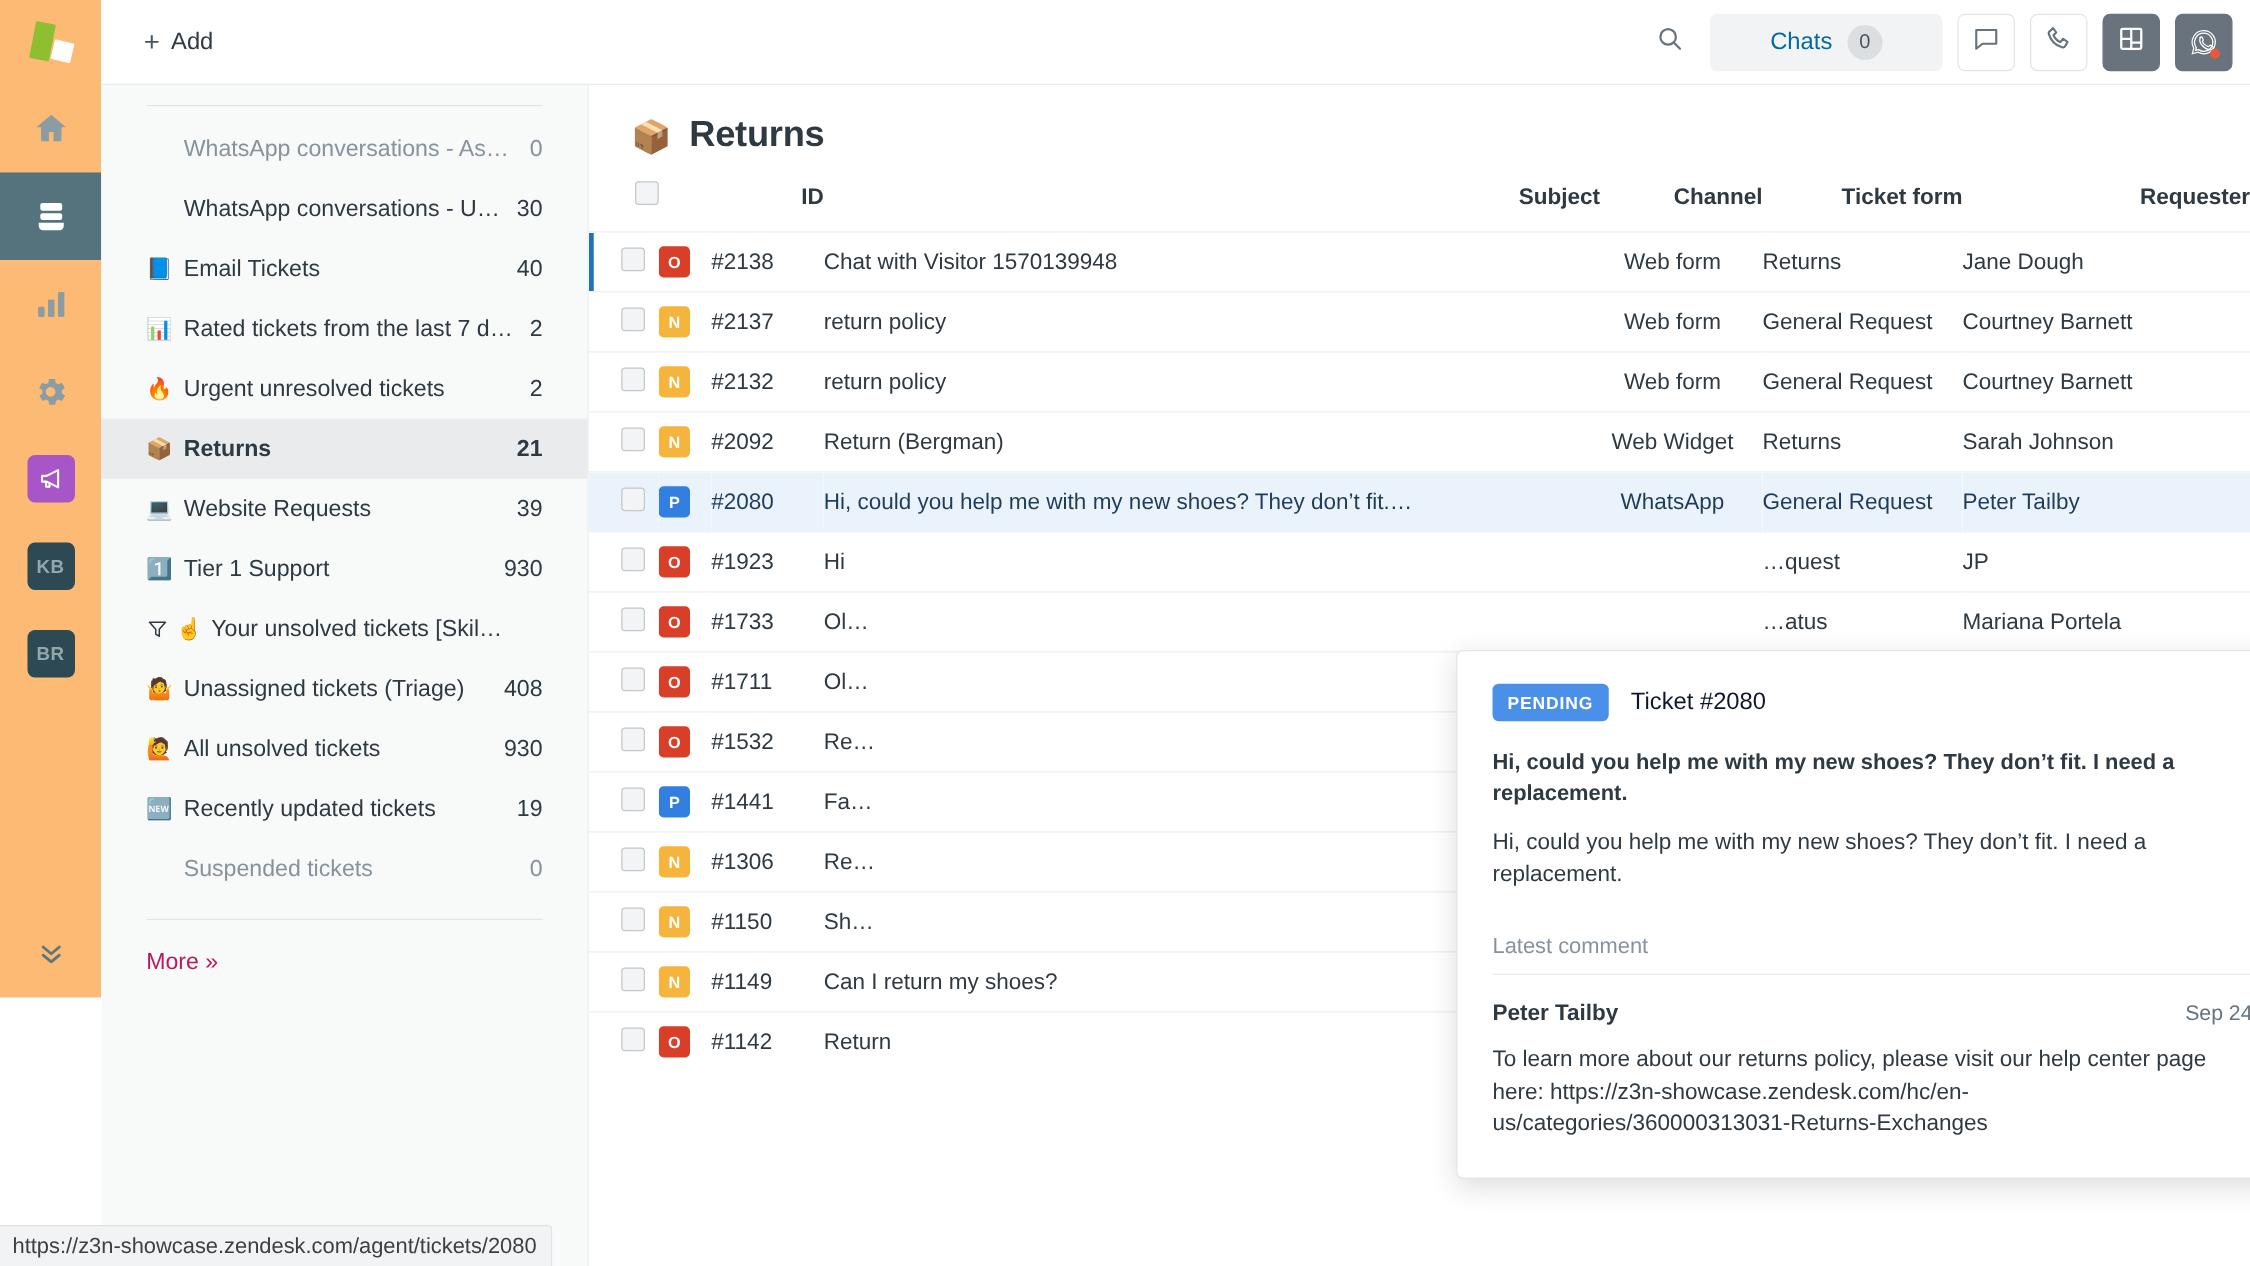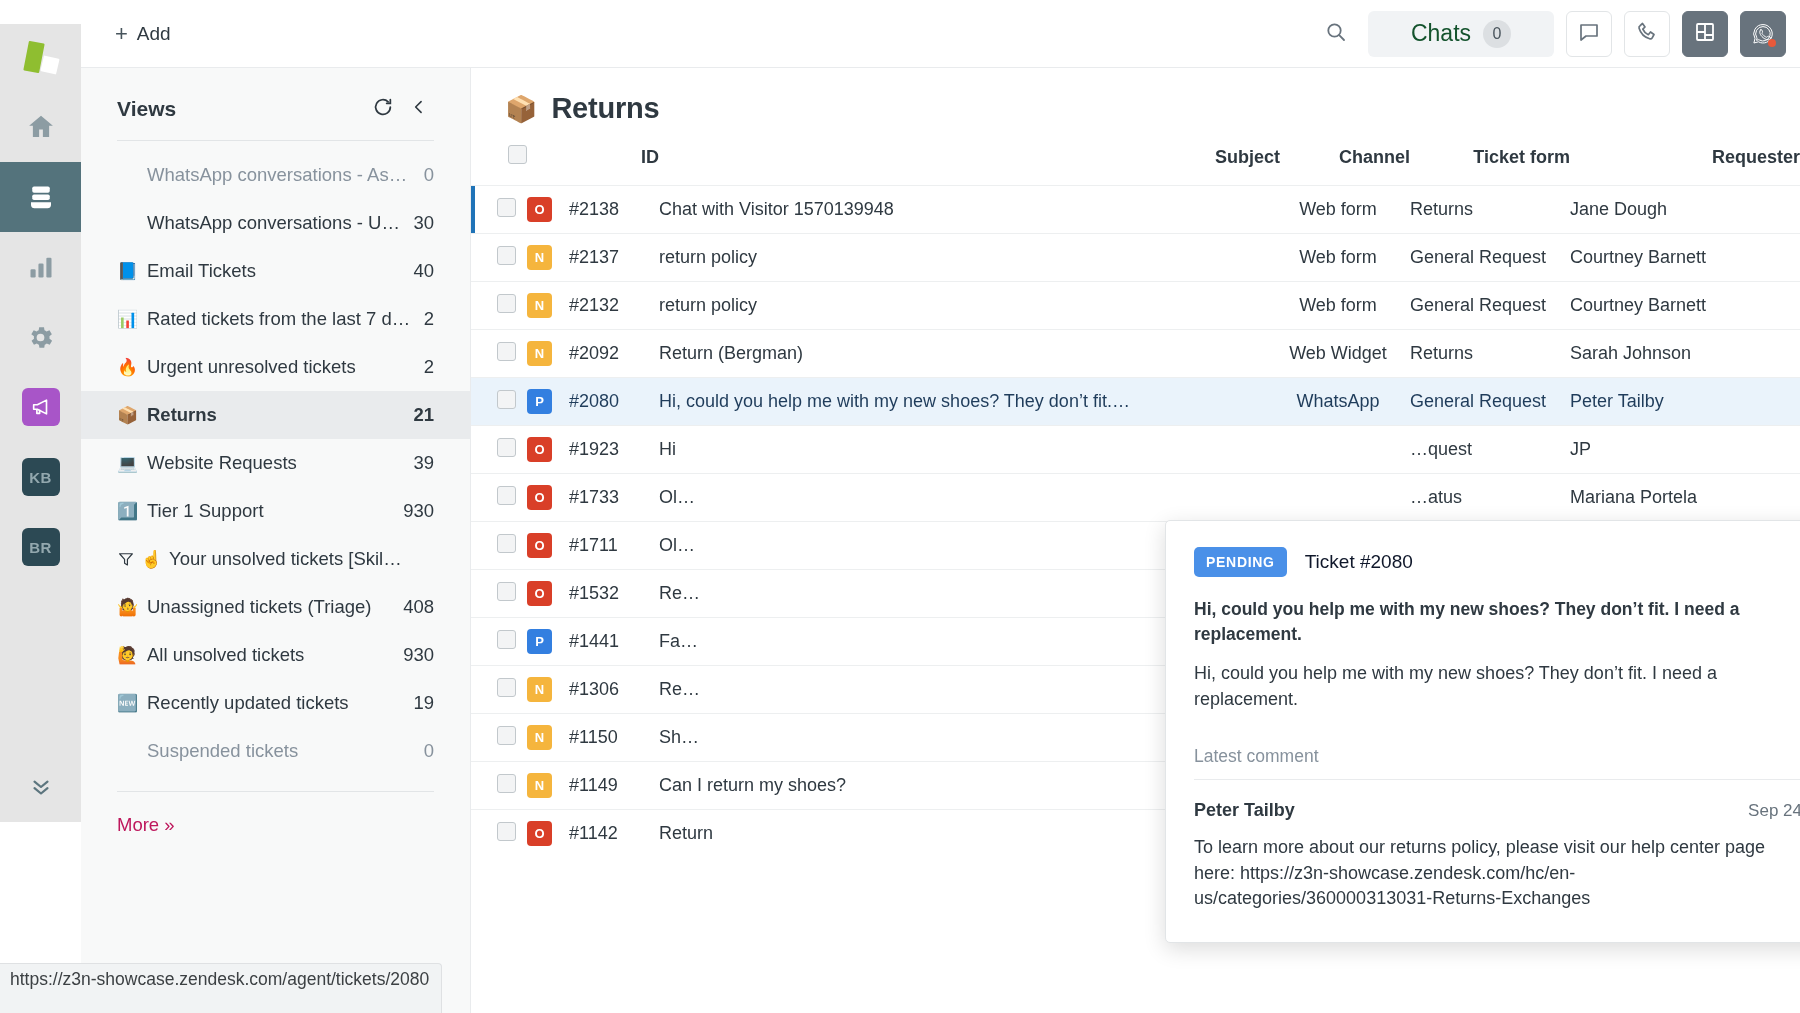--- a/index.html
+++ b/index.html
@@ -5,24 +5,23 @@
   * { box-sizing: border-box; margin: 0; padding: 0; }
   html, body {
     width: 1800px; height: 1013px;
     font-family: "Liberation Sans", sans-serif;
     background: #fff; overflow: hidden;
   }
   body { display: flex; position: relative; }
 
   
   .globalnav {
-    width: 81px; height: 798px; background: #e5e5e5;
+    width: 81px; height: 798px; background: #fdba74;
     display: flex; flex-direction: column; align-items: center;
     flex: 0 0 81px;
-    margin-top: 24px;
   }
   .logo-slot { height: 68px; width: 100%; display: flex; align-items: center; justify-content: center; }
   .logo { position: relative; width: 42px; height: 34px; }
   .logo .bar {
     position: absolute; left: 6px; top: 1px; width: 16px; height: 30px;
     background: #8fbe30; transform: rotate(11deg); border-radius: 1px;
   }
   .logo .sq {
     position: absolute; left: 22px; top: 16px; width: 16px; height: 16px;
     background: #ffffff; transform: rotate(13deg); border-radius: 1px;
@@ -58,21 +57,21 @@
   .topbar-spacer { flex: 1 1 auto; }
   .icon-btn {
     width: 44px; height: 44px; display: flex; align-items: center; justify-content: center;
     cursor: pointer; border-radius: 5px;
   }
   .chats-pill {
     height: 46px; min-width: 186px; background: #f1f3f5; border-radius: 6px;
     display: flex; align-items: center; justify-content: center; gap: 12px;
     padding: 0 20px; margin-left: 10px; cursor: pointer;
   }
-  .chats-pill .label { font-size: 23px; color: #14532d; }
+  .chats-pill .label { font-size: 19px; color: #0369a1; }
   .chats-pill .count {
     min-width: 28px; height: 28px; border-radius: 14px; background: #dcdfe2;
     display: flex; align-items: center; justify-content: center;
     font-size: 16px; color: #49545c; padding: 0 8px;
   }
   .sq-btn {
     width: 46px; height: 46px; border: 1px solid #e2e5e7; border-radius: 6px; background: #fff;
     display: flex; align-items: center; justify-content: center; cursor: pointer; margin-left: 12px;
   }
   .sq-btn.filled { background: #68737d; border-color: #68737d; }
@@ -171,21 +170,21 @@
   .pop-rule { margin-top: 12px; border-top: 1px solid #e9ebed; }
   .pop-author-row { margin-top: 20px; display: flex; align-items: baseline; }
   .pop-author { font-size: 18px; font-weight: bold; color: #2f3941; flex: 1 1 auto; }
   .pop-date { font-size: 17px; color: #68737d; }
   .pop-body { margin-top: 14px; font-size: 18px; color: #2f3941; line-height: 1.42; word-break: break-word; }
 
   
   .statusbar {
     position: absolute; left: 0; bottom: 0; background: #f1f3f4;
     border: 1px solid #dfe1e3; border-left: none; border-bottom: none; border-top-right-radius: 4px;
-    padding: 5px 12px 23px 10px; font-size: 17.5px; color: #3c4043; z-index: 60;
+    padding: 5px 12px 6px 10px; font-size: 17.5px; color: #3c4043; z-index: 60;
     font-family: "Liberation Sans", sans-serif;
   }
 </style>
 </head>
 <body>
 
 <div class="globalnav">
   <div class="logo-slot">
     <div class="logo">
       <div class="bar"></div>
@@ -314,39 +313,20 @@
           <path d="M9.1 7.9c.2-.4.4-.4.6-.4h.5c.2 0 .4 0 .6.5l.8 1.8c.1.2 0 .4-.1.5l-.4.5c-.1.2-.3.3-.1.6.2.4.9 1.5 1.9 2.3 1.2 1 2.2 1.3 2.6 1.5.3.1.5 0 .6-.1l.7-.8c.2-.2.4-.2.6-.1l1.7.9c.2.1.4.2.4.4 0 .2 0 1-.3 1.4-.3.4-1.1.9-1.8.9-2.6 0-5-1.6-6.6-3.4-1-1.1-1.9-2.6-2-3.9-.1-1.2.4-2.1.7-2.6z"></path>
         </svg>
         <span style="position:absolute;right:-1px;bottom:-1px;width:8px;height:8px;border-radius:50%;background:#e8593a;"></span>
       </span>
     </div>
   </div>
 
   <div class="body">
 
     <div class="views">
-      <div class="views-head">
-        <span class="views-title">Views</span>
-        <span class="views-head-spacer"></span>
-        <span class="ic">
-          <span>
-            <svg width="22" height="22" viewBox="0 0 24 24" fill="none" stroke="#2f3941" stroke-width="1.9" stroke-linecap="round">
-              <path d="M20 12a8 8 0 1 1-2.4-5.7"></path>
-                <path d="M20 4v4h-4"></path>
-            </svg>
-          </span>
-        </span>
-        <span class="ic">
-          <span>
-            <svg width="20" height="20" viewBox="0 0 24 24" fill="none" stroke="#2f3941" stroke-width="1.9" stroke-linecap="round" stroke-linejoin="round">
-              <path d="M14.5 5.5 8 12l6.5 6.5"></path>
-            </svg>
-          </span>
-        </span>
-      </div>
 
       <div class="views-rule"></div>
 
       <div class="views-list" id="views-list">
           <div class="view-row muted">
             <span class="emoji"></span>
             <span class="vlabel">WhatsApp conversations - Assig…</span>
             <span class="vcount">0</span>
           </div>
           <div class="view-row">

